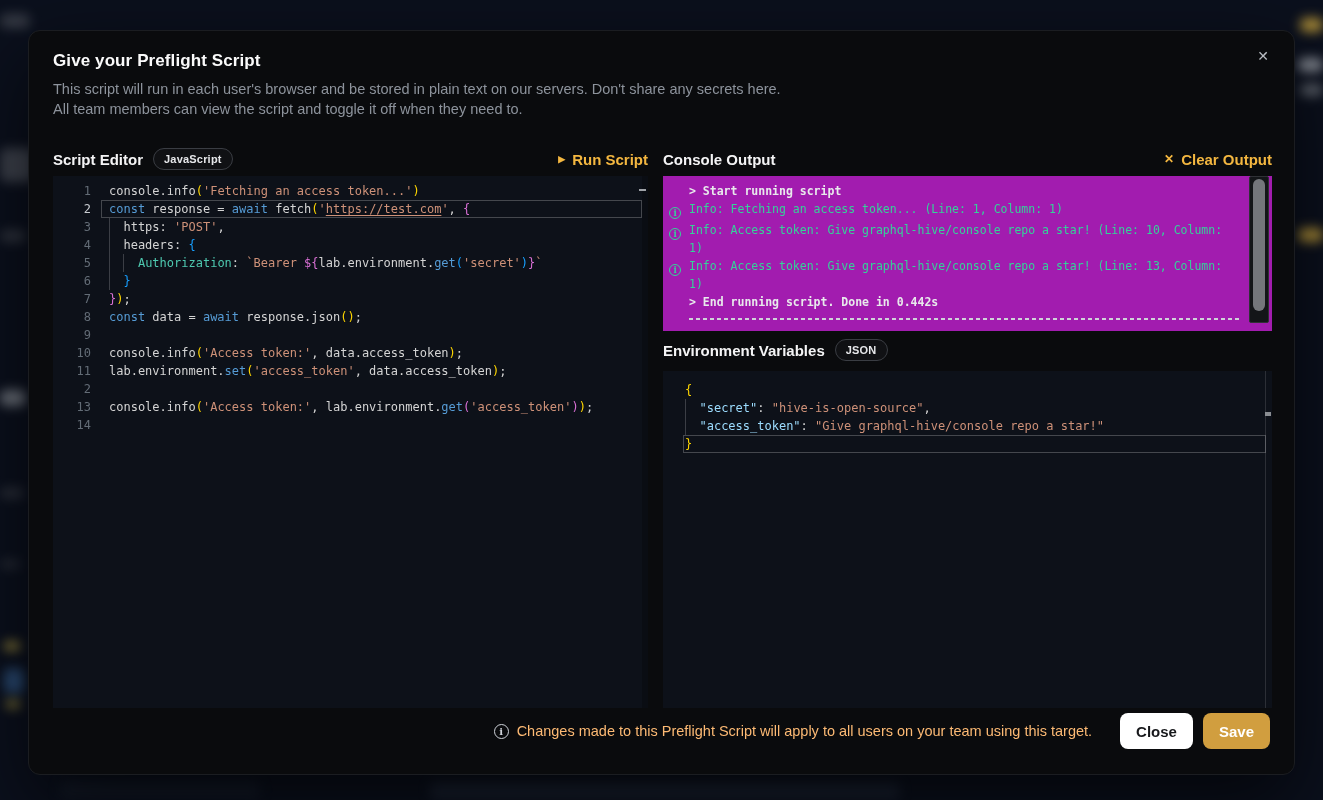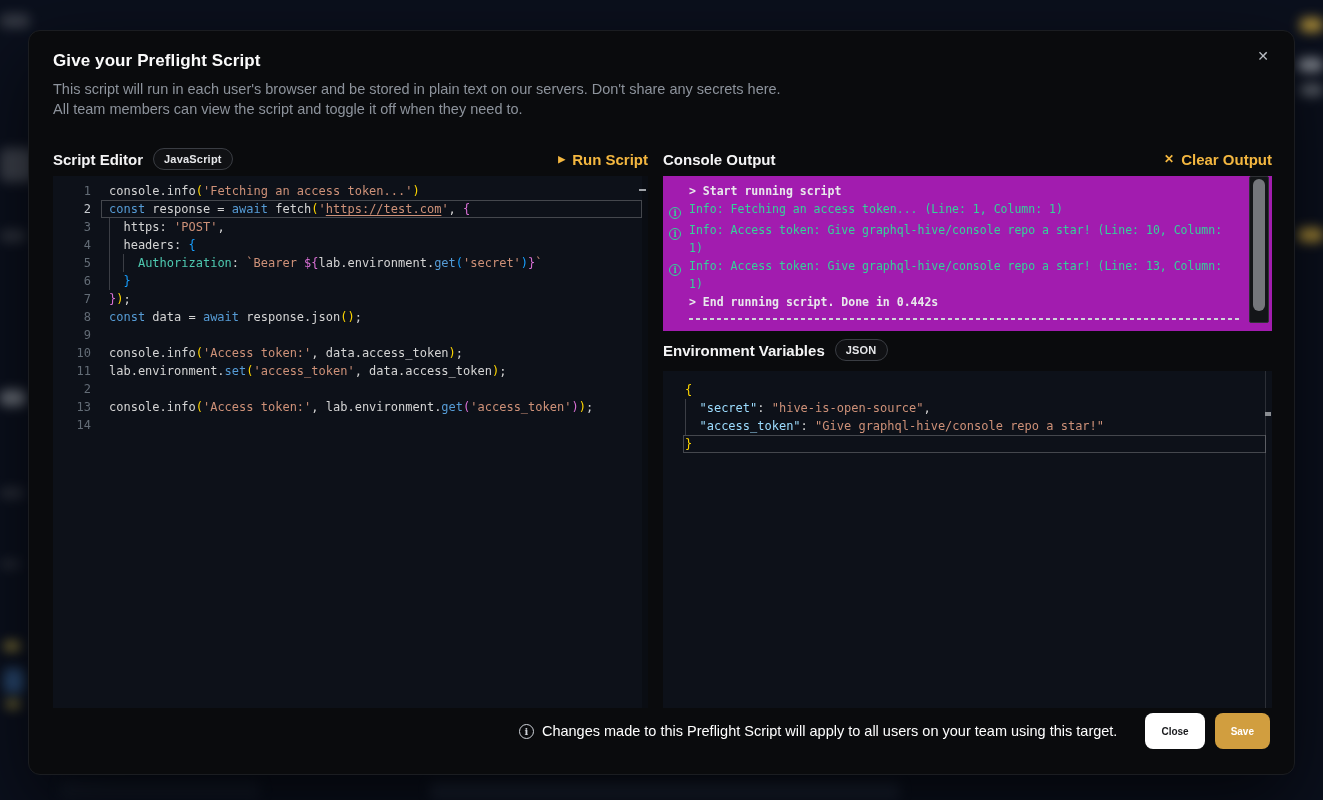--- a/index.html
+++ b/index.html
@@ -109,23 +109,23 @@
   .footer {
     position:absolute; left:24px; right:24px; top:682px; height:36px;
     display:flex; align-items:center; justify-content:flex-end; gap:10px;
   }
   .foot-info {
     flex:none; display:inline-flex; align-items:center; justify-content:center;
     width:15px; height:15px; border:1.2px solid #cfd3d9; border-radius:50%;
     font-size:10px; color:#cfd3d9; font-family:"DejaVu Serif", serif; font-weight:700;
     margin-right:-2px;
   }
-  .foot-note { font-size:14.5px; color:#ffffff; margin-right:18px; }
+  .foot-note { font-size:14.5px; color:#fdba74; margin-right:18px; }
   .btn { height:36px; border:none; border-radius:8px; cursor:pointer;
-    font-family:"Liberation Sans", sans-serif; font-size:10px; font-weight:600; padding:0 16px; }
+    font-family:"Liberation Sans", sans-serif; font-size:15px; font-weight:600; padding:0 16px; }
   .btn-close { background:#ffffff; color:#17181b; }
   .btn-save  { background:#d19e3f; color:#ffffff; }
 </style>
 </head>
 <body>
 
 <div class="page">
 
   <div class="blob" style="left:0;top:14px;width:30px;height:14px;background:#5a5e66;opacity:.55"></div>
   <div class="blob" style="left:0;top:148px;width:34px;height:34px;background:#7a7e86;opacity:.45"></div>

